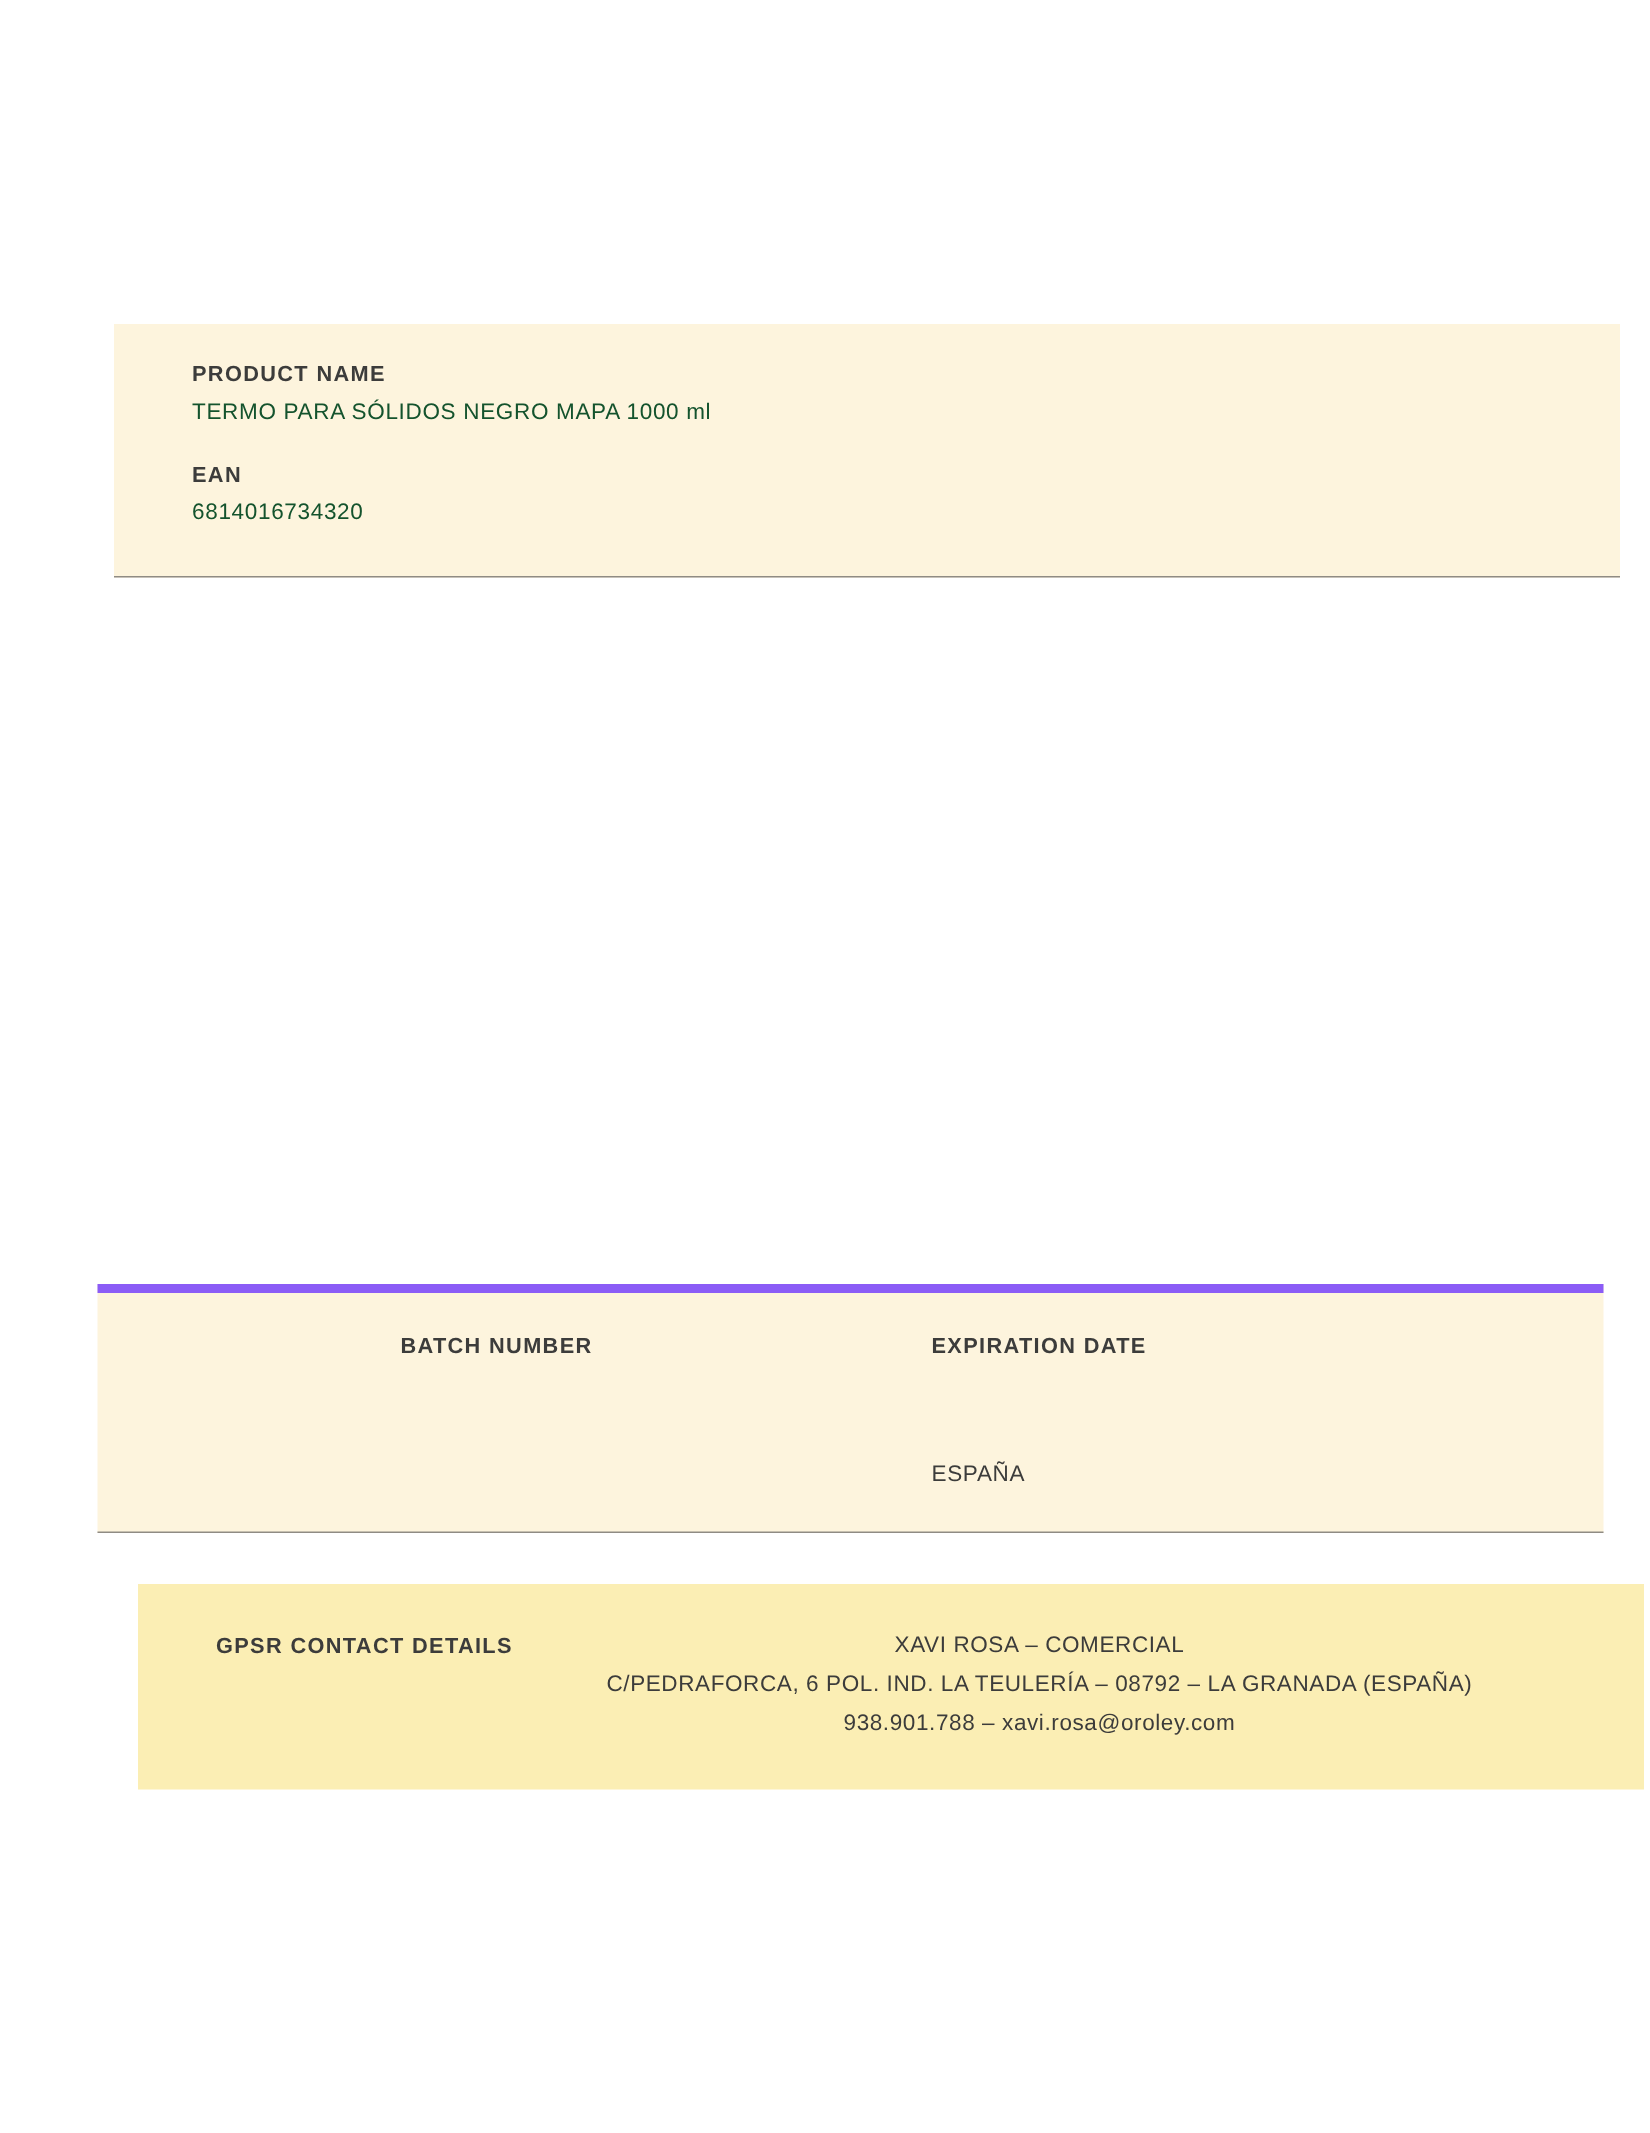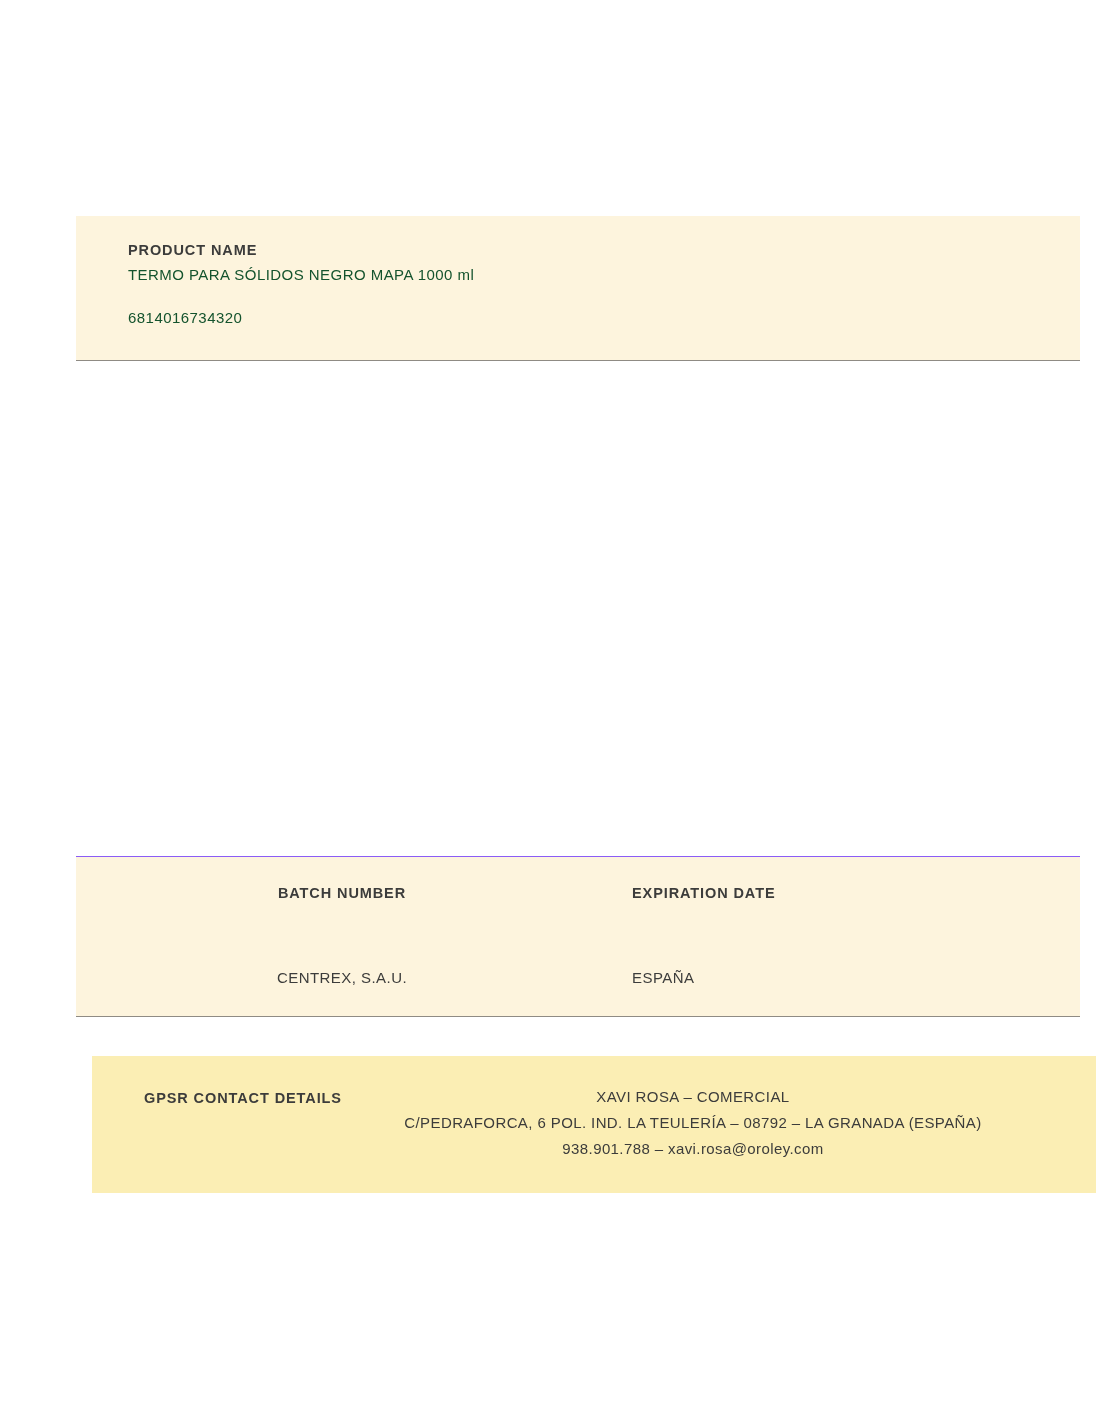--- a/index.html
+++ b/index.html
@@ -55,25 +55,25 @@
     left: 48px;
     top: 400px;
     width: 1004px;
     height: 456px;
     background: #ffffff;
   }
 
   
   .mid-block {
     position: absolute;
-    left: 48px;
+    left: 37px;
     top: 856px;
     width: 1004px;
     background: #fdf4dd;
-    border-top: 1px solid #8b5cf6;
+    border-top: 6px solid #8b5cf6;
     border-bottom: 1px solid #8f8b84;
     box-sizing: border-box;
     padding: 28px 0 30px 0;
   }
   .mid-row {
     display: flex;
   }
   .col-batch {
     width: 50%;
     text-align: center;
@@ -133,39 +133,39 @@
 </style>
 </head>
 <body>
 
 <div class="page">
 
   <section class="top-block">
     <p class="field-label">PRODUCT NAME</p>
     <p class="field-value">TERMO PARA SÓLIDOS NEGRO MAPA 1000 ml</p>
     <div class="spacer-22"></div>
+    <p class="field-label">EAN</p>
     <p class="field-value">6814016734320</p>
   </section>
 
   <div class="mid-gap"></div>
 
   <section class="mid-block">
     <div class="mid-row">
       <div class="col-batch">
         <p class="mid-label">BATCH NUMBER</p>
         <p class="mid-value"></p>
       </div>
       <div class="col-exp">
         <p class="mid-label">EXPIRATION DATE</p>
         <p class="mid-value"></p>
       </div>
     </div>
     <div class="mid-row second">
       <div class="col-batch">
-        <p class="mid-value">CENTREX, S.A.U.</p>
       </div>
       <div class="col-exp">
         <p class="mid-value">ESPAÑA</p>
       </div>
     </div>
   </section>
 
   <section class="gpsr-block">
     <div class="gpsr-title">GPSR CONTACT DETAILS</div>
     <div class="gpsr-lines">

